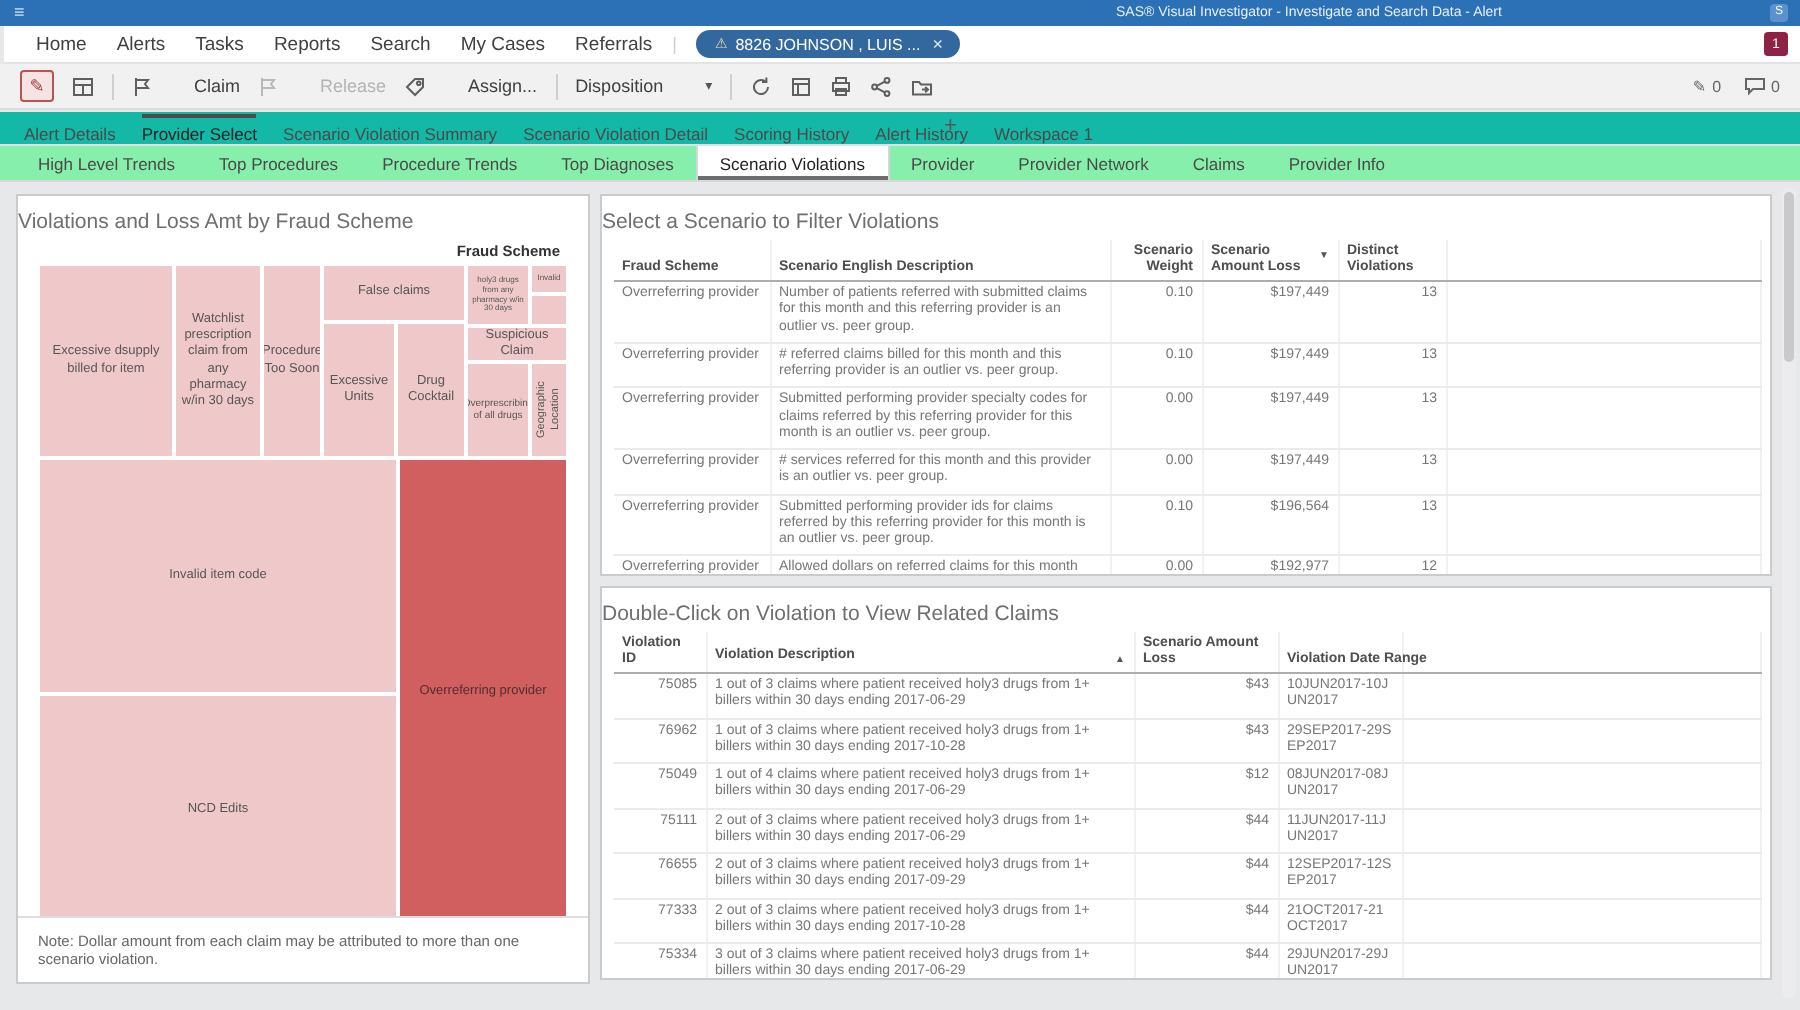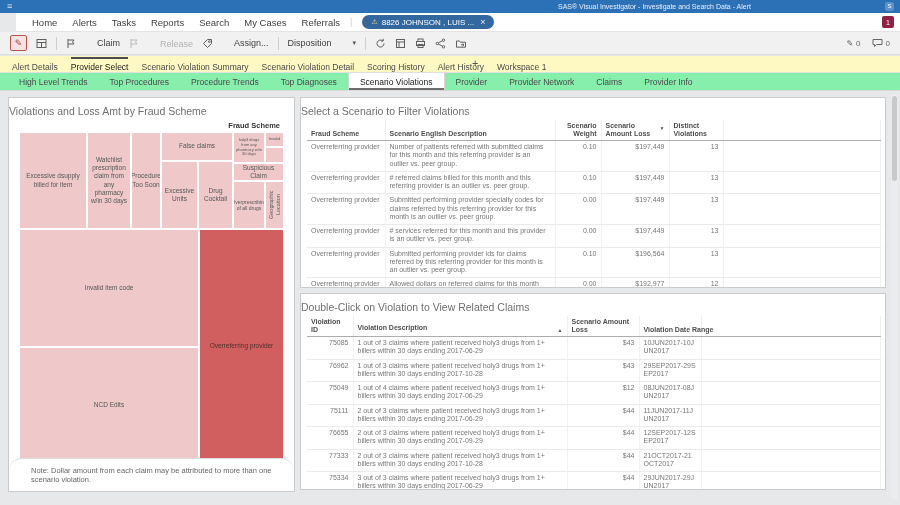--- a/index.html
+++ b/index.html
@@ -6,44 +6,44 @@
   body { font-family: "Liberation Sans", sans-serif; background: #fff; }
   .app { position: relative; width: 900px; height: 505px; background: #e7e8ea; overflow: hidden; }
 
   
   .titlebar { position: absolute; top: 0; left: 0; right: 0; height: 13px; background: #2c70b6; color: #fff; }
   .hamburger { position: absolute; left: 7px; top: 0; font-size: 9px; line-height: 13px; color: #cfe0f2; }
   .titlebar-text { position: absolute; left: 558px; top: 0; font-size: 7px; line-height: 13px; color: #eaf1f9; }
   .user-chip { position: absolute; right: 6px; top: 2px; width: 9px; height: 9px; background: #5b92cc; border-radius: 2px; font-size: 6px; line-height: 9px; text-align: center; color: #fff; }
 
   
-  .menubar { position: absolute; top: 13px; left: 16px; right: 0; height: 19px; background: #fff; border-bottom: 1px solid #e3e3e3; display: flex; align-items: center; padding-left: 16px; font-size: 9.5px; color: #3f3f3f; }
+  .menubar { position: absolute; top: 13px; left: 2px; right: 0; height: 19px; background: #fff; border-bottom: 1px solid #e3e3e3; display: flex; align-items: center; padding-left: 16px; font-size: 9.5px; color: #3f3f3f; }
   .menu-items { display: flex; gap: 15px; }
   .menu-item { cursor: default; }
   .menu-sep { color: #ccc; margin: 0 10px; font-size: 9px; }
   .alert-pill { display: flex; align-items: center; gap: 4px; background: #33689e; color: #fff; border-radius: 9px; padding: 2px 9px; font-size: 8px; }
   .alert-pill .warn { font-size: 7px; color: #f5dfa0; }
   .alert-pill .close { font-size: 9px; margin-left: 2px; color: #dbe6f2; }
   .mb-badge { margin-left: auto; margin-right: 6px; width: 12px; height: 12px; background: #8e2244; color: #fff; font-size: 7px; border-radius: 2px; display: flex; align-items: center; justify-content: center; }
 
   
   .toolbar { position: absolute; top: 32px; left: 0; right: 0; height: 23px; background: #f1f1f1; border-bottom: 1px solid #dcdcdc; display: flex; align-items: center; padding: 0 10px; gap: 9px; font-size: 9px; color: #3f3f3f; }
   .tool-btn-pencil { width: 17px; height: 16px; border: 1px solid #b65550; background: #f6e3e3; color: #a0403c; border-radius: 2px; font-size: 9px; display: flex; align-items: center; justify-content: center; }
   .tb-icon { display: flex; align-items: center; color: #666; }
   .tb-sep { width: 1px; height: 13px; background: #cfcfcf; }
   .tb-item { display: flex; align-items: center; gap: 21px; cursor: default; }
-  .tb-item.disabled { color: #b3b3b3; align-items: flex-end; }
+  .tb-item.disabled { color: #b3b3b3; }
   .tb-item.disabled svg { stroke: #b9b9b9; }
   .tb-item svg, .tb-icon svg { stroke: #5f5f5f; fill: none; stroke-width: 1; }
   .caret { font-size: 7px; color: #555; }
   .tb-right { margin-left: auto; display: flex; gap: 11px; align-items: center; font-size: 8px; color: #666; }
   .count-group { display: flex; align-items: center; gap: 3px; }
 
   
-  .tabs1 { position: absolute; top: 56px; left: 0; right: 0; height: 16px; background: #fef9c3; display: flex; gap: 13px; padding-left: 12px; font-size: 8.5px; color: #4a4a4a; align-items: center; }
+  .tabs1 { position: absolute; top: 56px; left: 0; right: 0; height: 16px; background: #14b8a6; display: flex; gap: 13px; padding-left: 12px; font-size: 8.5px; color: #4a4a4a; align-items: center; }
   .tab1 { padding-top: 3px; border-top: 2px solid transparent; cursor: default; }
   .tab1.active { border-top-color: #4c4c4c; color: #222; }
   .tab-add { font-size: 11px; color: #555; padding-left: 2px; }
 
   
   .tabs2 { position: absolute; top: 72px; left: 0; right: 0; height: 19px; background: #86efac; border-top: 1px solid #e0e0e0; border-bottom: 1px solid #d8d8d8; display: flex; padding-left: 8px; font-size: 8.5px; color: #4a4a4a; }
   .tab2 { padding: 0 11px; display: flex; align-items: center; cursor: default; }
   .tab2.active { background: #fff; border-left: 1px solid #d6d6d6; border-right: 1px solid #d6d6d6; box-shadow: inset 0 -2px 0 #6d6d6d; color: #222; }
 
   
@@ -68,21 +68,21 @@
   .t5 { left: 179px; top: 29px; width: 33px; height: 66px; }
   .t6 { left: 214px; top: 0; width: 30px; height: 29px; }
   .t7 { left: 246px; top: 0; width: 17px; height: 13px; }
   .t8 { left: 246px; top: 15px; width: 17px; height: 14px; }
   .t9 { left: 214px; top: 31px; width: 49px; height: 16px; }
   .t10 { left: 214px; top: 49px; width: 30px; height: 46px; font-size: 5px; }
   .t11 { left: 246px; top: 49px; width: 17px; height: 46px; }
   .t12 { left: 0; top: 97px; width: 178px; height: 116px; }
   .t13 { left: 0; top: 215px; width: 178px; height: 115px; }
   .t14 { left: 180px; top: 97px; width: 83px; height: 233px; }
-  .note-bar { position: absolute; bottom: 0; left: 0; right: 0; border-top: 1px solid #ddd; font-size: 7.5px; color: #666; padding: 7px 22px; background: #fff; border-radius: 13px; }
+  .note-bar { position: absolute; bottom: 0; left: 0; right: 0; border-top: 1px solid #ddd; font-size: 7.5px; color: #666; padding: 7px 10px; background: #fff; }
 
   
   table.grid { margin: 3px 6px 0 6px; width: 574px; border-collapse: collapse; table-layout: fixed; font-size: 7px; color: #767676; }
   table.grid th { font-size: 7px; color: #4e4e4e; font-weight: bold; text-align: left; border-bottom: 1px solid #adadad; border-right: 1px solid #efefef; padding: 2px 4px; vertical-align: bottom; line-height: 1.15; }
   table.grid td { padding: 2px 4px 3px 4px; border-bottom: 1px solid #ebebeb; border-right: 1px solid #f1f1f1; vertical-align: top; line-height: 1.18; }
   table.grid .num { text-align: right; }
   .sort-ind { float: right; font-size: 5px; color: #555; margin-top: 4px; }
   .datecell { word-break: break-all; }
   th.nowrap { white-space: nowrap; }
 

